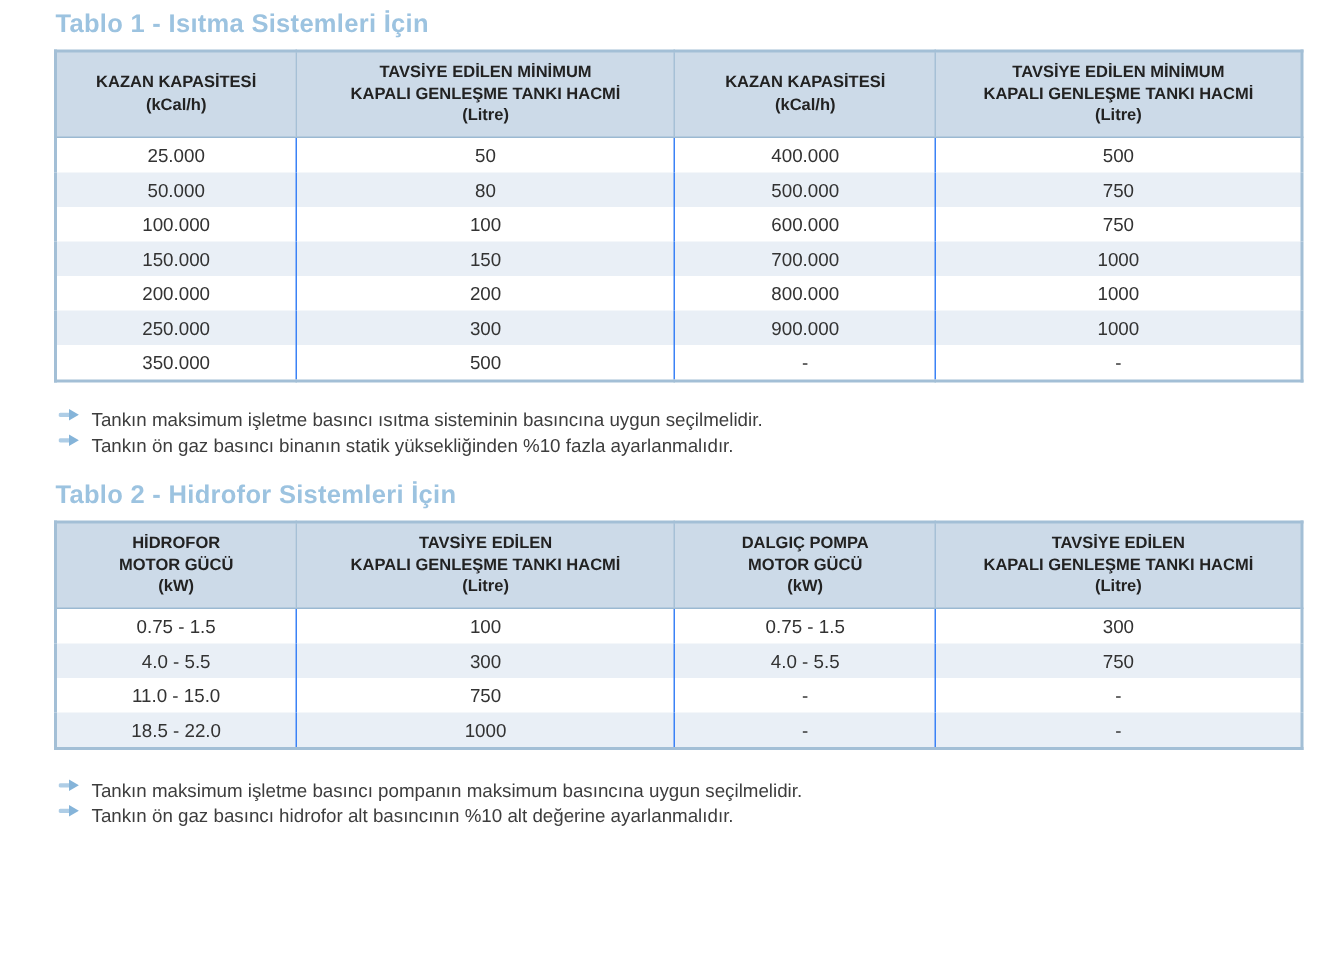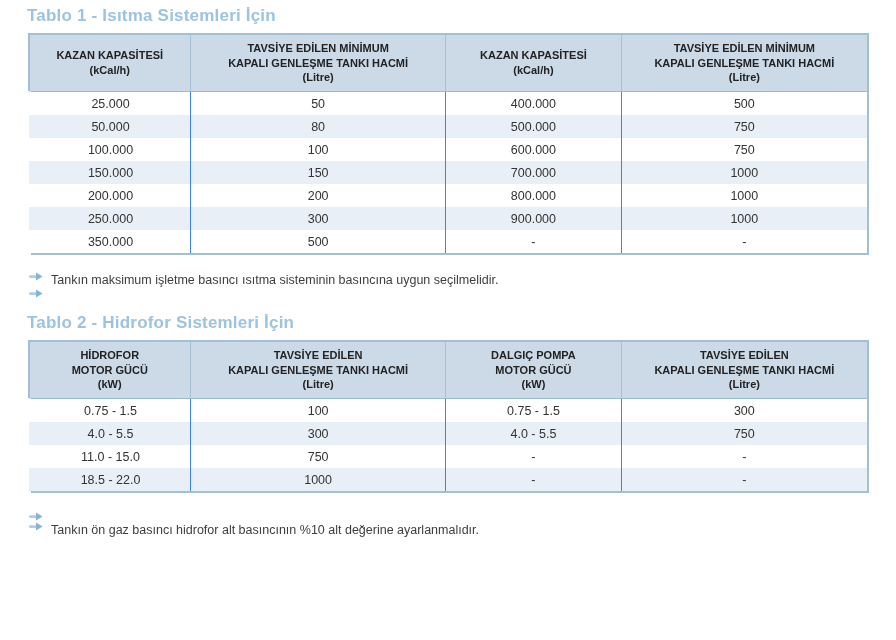--- a/index.html
+++ b/index.html
@@ -2,21 +2,21 @@
 <html><head>
 <meta charset="utf-8">
 <style>
   html, body { margin: 0; padding: 0; }
   body {
     width: 896px; height: 640px;
     background: #ffffff;
     font-family: "Liberation Sans", sans-serif;
     -webkit-font-smoothing: antialiased;
   }
-  .page { padding: 6px 27px 0 26px; }
+  .page { padding: 6px 27px 0 36px; }
 
   .tbl-title {
     font-size: 17px;
     font-weight: bold;
     color: #9cc3e0;
     margin: 0 0 7px 1px;
     letter-spacing: 0.2px;
   }
   .tbl-title.second { margin-top: 15px; }
 
@@ -44,21 +44,21 @@
   table.data-table td {
     font-size: 12.5px;
     color: #333333;
     text-align: center;
     vertical-align: middle;
     height: 23px;
     padding: 0 4px;
     border-left: 1px solid #3b82f6;
     background: #ffffff;
   }
-  table.data-table td:first-child { border-left: 5px solid #15803d; border-left-color: transparent; text-align: center; }
+  table.data-table td:first-child { border-left: 1px solid #15803d; border-left-color: transparent; text-align: center; }
   table.data-table tbody tr:nth-child(even) td { background: #e9eff6; }
 
   ul.notes {
     list-style: none;
     margin: 17px 0 0 3px;
     padding: 0;
   }
   ul.notes li {
     display: flex;
     align-items: flex-start;
@@ -156,20 +156,21 @@
       </span>
       <span>Tankın maksimum işletme basıncı ısıtma sisteminin basıncına uygun seçilmelidir.</span>
     </li>
     <li>
       <span class="arrow-bullet">
         <svg width="14" height="9" viewBox="0 0 14 9">
             <rect x="0" y="3.2" width="8" height="2.8" rx="1.2" fill="#aecde6"></rect>
             <polygon points="7,0.6 13.6,4.5 7,8.4" fill="#85b4d9"></polygon>
           </svg>
       </span>
+      <span>Tankın ön gaz basıncı binanın statik yüksekliğinden %10 fazla ayarlanmalıdır.</span>
     </li>
   </ul>
 
   <h2 class="tbl-title second">Tablo 2 - Hidrofor Sistemleri İçin</h2>
 
   <table class="data-table">
     <colgroup>
       <col style="width:19.3%">
         <col style="width:30.4%">
         <col style="width:20.9%">
@@ -220,20 +221,21 @@
   </table>
 
   <ul class="notes bottom">
     <li>
       <span class="arrow-bullet">
         <svg width="14" height="9" viewBox="0 0 14 9">
             <rect x="0" y="3.2" width="8" height="2.8" rx="1.2" fill="#aecde6"></rect>
             <polygon points="7,0.6 13.6,4.5 7,8.4" fill="#85b4d9"></polygon>
           </svg>
       </span>
+      <span>Tankın maksimum işletme basıncı pompanın maksimum basıncına uygun seçilmelidir.</span>
     </li>
     <li>
       <span class="arrow-bullet">
         <svg width="14" height="9" viewBox="0 0 14 9">
             <rect x="0" y="3.2" width="8" height="2.8" rx="1.2" fill="#aecde6"></rect>
             <polygon points="7,0.6 13.6,4.5 7,8.4" fill="#85b4d9"></polygon>
           </svg>
       </span>
       <span>Tankın ön gaz basıncı hidrofor alt basıncının %10 alt değerine ayarlanmalıdır.</span>
     </li>

